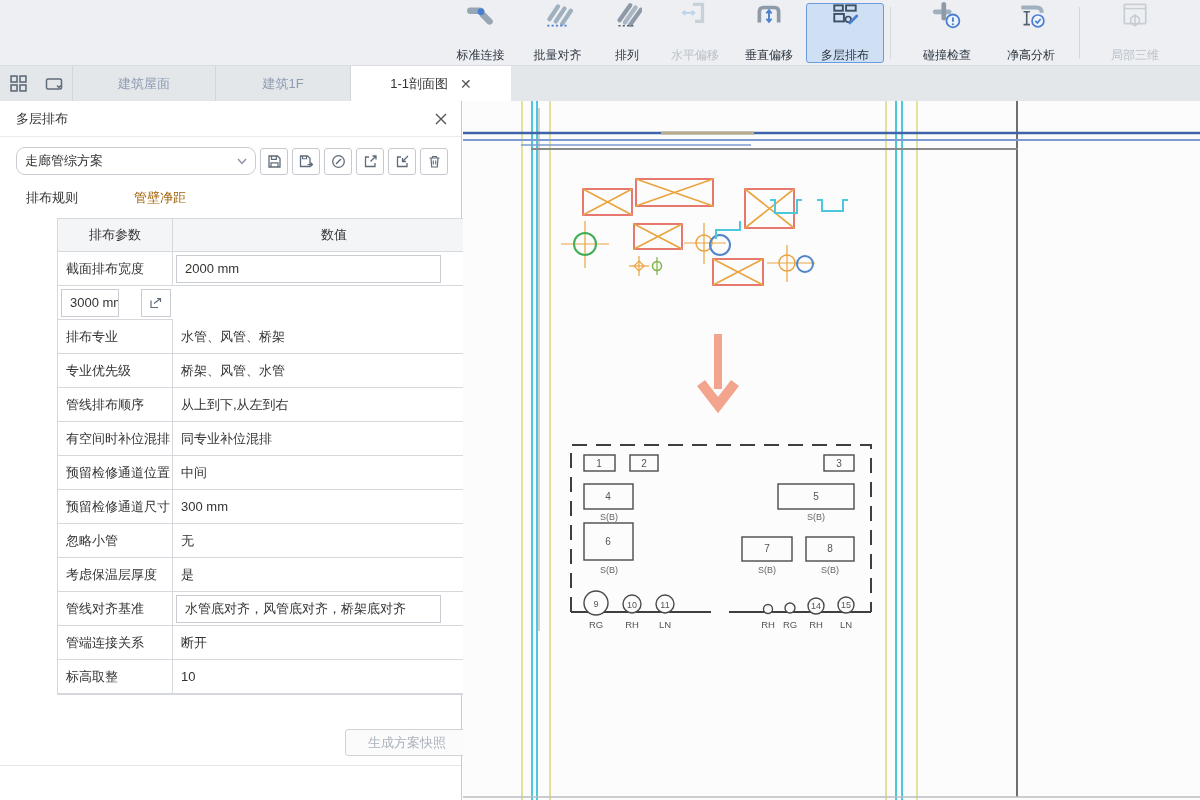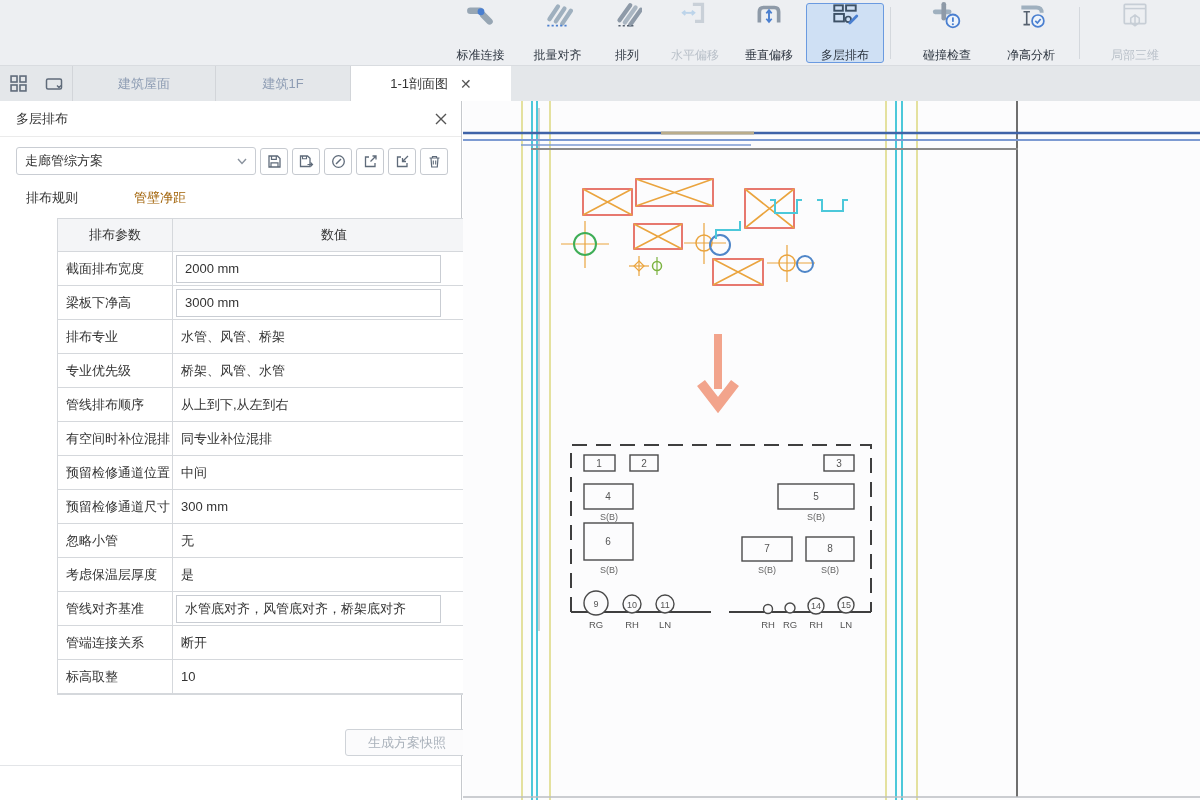--- a/index.html
+++ b/index.html
@@ -46,21 +46,21 @@
     background:#fff; border-right:1px solid #c6c9cd;
   }
   .panel-header {
     height:36px; border-bottom:1px solid #ebebeb; display:flex;
     align-items:center; padding:0 14px 0 16px; font-size:13px; color:#333;
   }
   .panel-header .sp { flex:1; }
   .panel-close { cursor:pointer; display:flex; }
   .scheme-row { display:flex; align-items:center; padding:10px 0 0 16px; }
   .scheme-select {
-    width:240px; height:28px; border:1px solid #c9cdd3; border-radius:3px;
+    width:240px; height:28px; border:1px solid #c9cdd3; border-radius:9px;
     display:flex; align-items:center; padding:0 8px; font-size:13px; color:#333;
     background:#fff; cursor:pointer;
   }
   .scheme-select .sp { flex:1; }
   .icon-btn {
     width:28px; height:27px; border:1px solid #c6cad0; border-radius:3px;
     background:#fff; display:flex; align-items:center; justify-content:center;
     margin-left:4px; cursor:pointer;
   }
   .icon-btn:first-of-type { margin-left:12px; }
@@ -337,21 +337,20 @@
         <div class="sqbtn">
           <svg width="14" height="14" viewBox="0 0 14 14">
             <path d="M2 4.5 V11.5 H9" stroke="#5f6b7a" stroke-width="1.2" fill="none"></path>
             <path d="M5 7.5 L11.5 2.5 M8 2.5 h3.5 v3.5" stroke="#5f6b7a" stroke-width="1.2" fill="none"></path>
           </svg>
         </div>
       </div>
     </div>
 
     <div class="trow">
-      <div class="tlabel">梁板下净高</div>
       <div class="tval vip">
         <div class="inp">3000 mm</div>
         <div class="sqbtn">
           <svg width="14" height="14" viewBox="0 0 14 14">
             <path d="M2 4.5 V11.5 H9" stroke="#5f6b7a" stroke-width="1.2" fill="none"></path>
             <path d="M5 7.5 L11.5 2.5 M8 2.5 h3.5 v3.5" stroke="#5f6b7a" stroke-width="1.2" fill="none"></path>
           </svg>
         </div>
       </div>
     </div>

